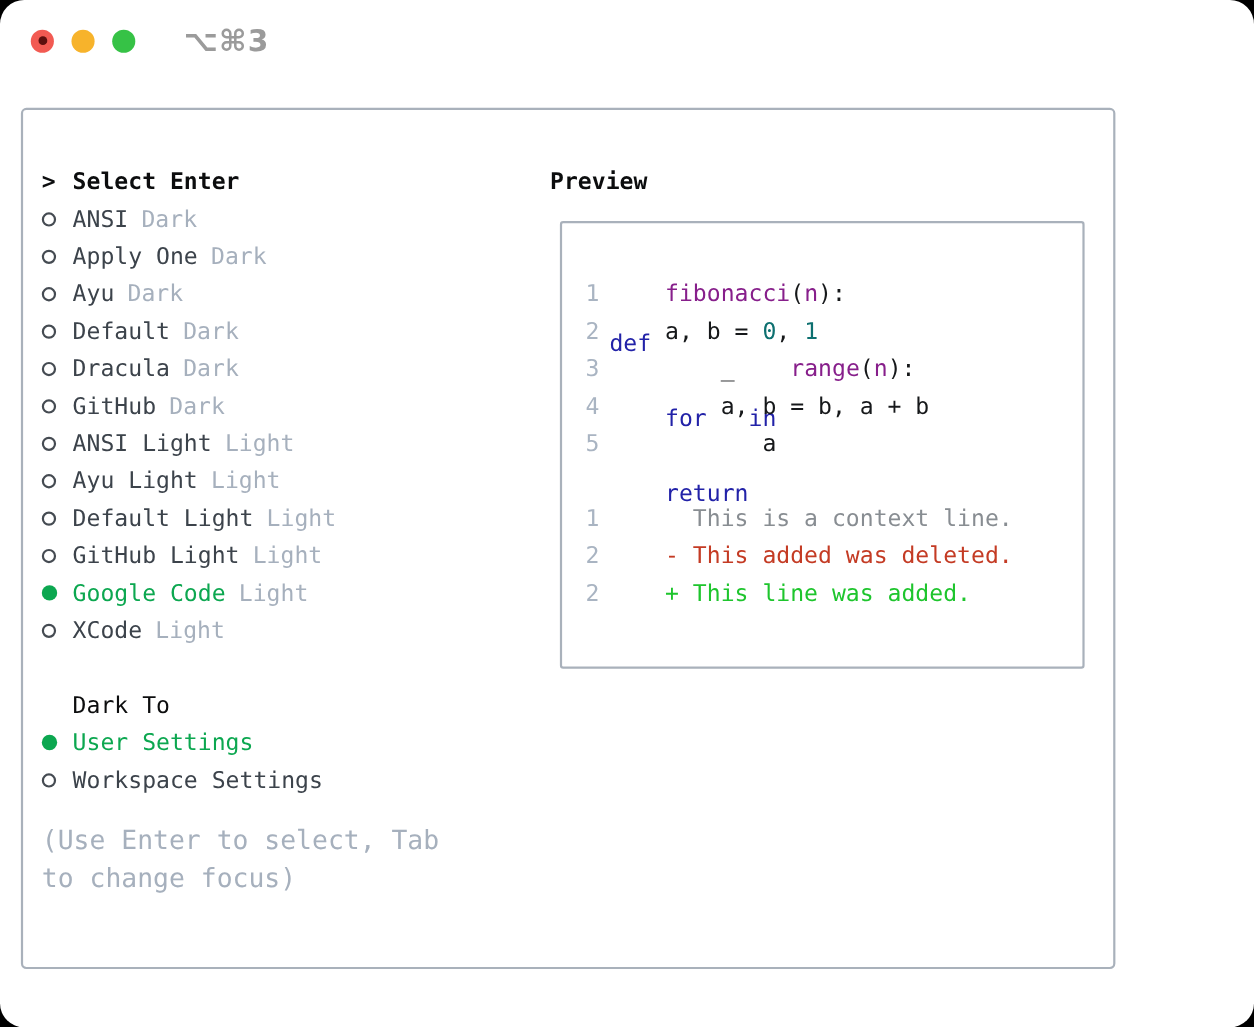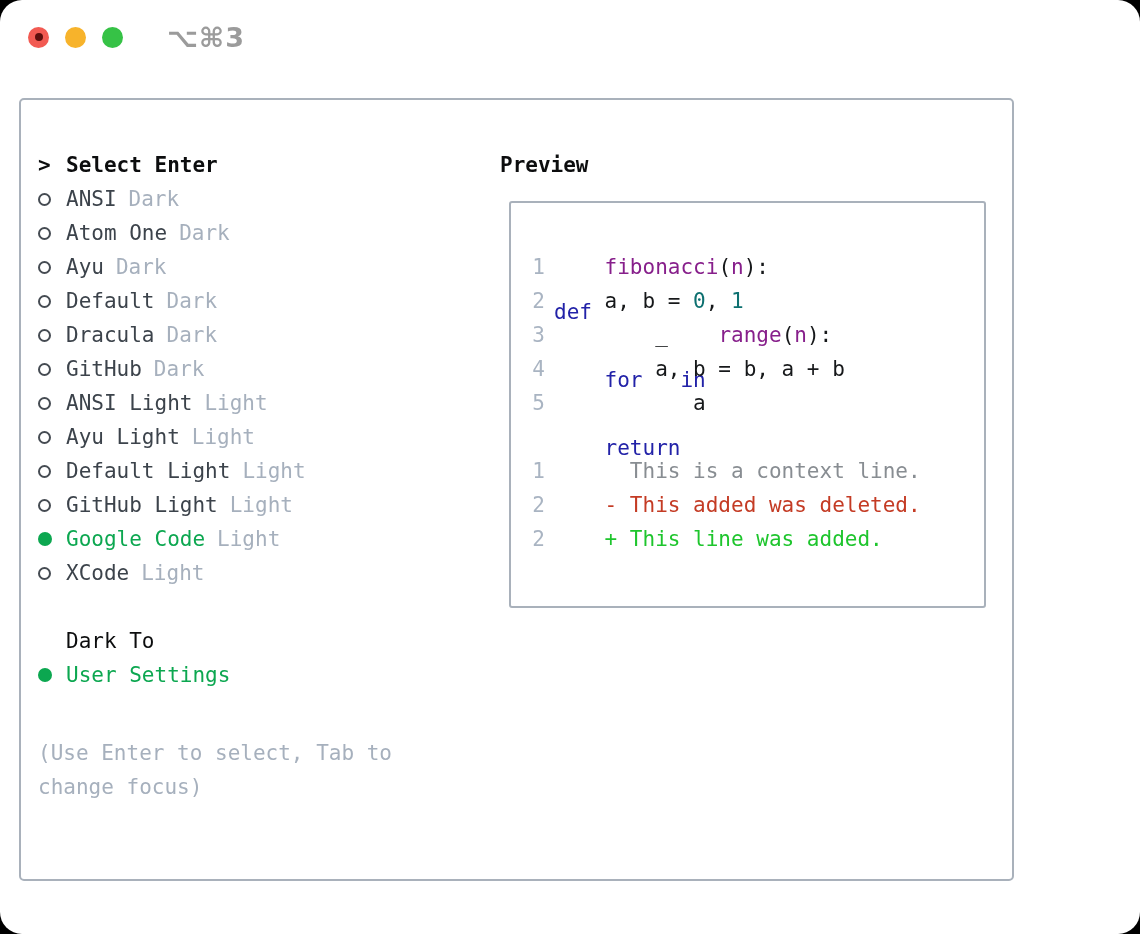--- a/index.html
+++ b/index.html
@@ -44,21 +44,21 @@
     border: 2px solid var(--circle); box-sizing: border-box;
   }
   .radio.sel { width: 14px; height: 14px; border: none; background: var(--green); }
   .hdr   { font-weight: bold; color: var(--black); }
   .item-name { color: var(--item); white-space: pre; }
   .row.sel .item-name { color: var(--green); }
   .variant { color: var(--muted); margin-left: 12px; }
   .section-gap { height: 34px; }
   .apply-hdr { color: var(--black); }
   .help {
-    margin-top: 44px; width: 402px; font-size: 21px; line-height: 34px;
+    margin-top: 21px; width: 402px; font-size: 24px; line-height: 34px;
     color: var(--muted);
   }
   
   .preview-box {
     margin-left: 9px; margin-top: 19px; width: 477px; height: 407px;
     border: 2px solid var(--border); border-radius: 3px; box-sizing: border-box;
     padding: 47px 0 0 20px; background: #fff;
   }
   .code-line { display: flex; height: 34px; line-height: 34px; font-size: 21px; white-space: pre; }
   .lnum { width: 14px; flex: none; text-align: right; margin-right: 9px; color: var(--lnum); }
@@ -97,21 +97,21 @@
             <span class="bullet-slot">
               <span class="radio"></span>
             </span>
             <span class="item-name">ANSI</span>
             <span class="variant">Dark</span>
           </div>
           <div class="row">
             <span class="bullet-slot">
               <span class="radio"></span>
             </span>
-            <span class="item-name">Atom One</span>
+            <span class="item-name">Apply One</span>
             <span class="variant">Dark</span>
           </div>
           <div class="row">
             <span class="bullet-slot">
               <span class="radio"></span>
             </span>
             <span class="item-name">Ayu</span>
             <span class="variant">Dark</span>
           </div>
           <div class="row">
@@ -185,20 +185,26 @@
         <span class="bullet-slot"></span>
         <span class="apply-hdr">Dark To</span>
       </div>
 
       <div id="apply-list">
           <div class="row sel">
             <span class="bullet-slot">
               <span class="radio sel"></span>
             </span>
             <span class="item-name">User Settings</span>
+          </div>
+          <div class="row">
+            <span class="bullet-slot">
+              <span class="radio"></span>
+            </span>
+            <span class="item-name">Workspace Settings</span>
           </div>
         </div>
 
       <div class="help">(Use Enter to select, Tab to change focus)</div>
     </div>
 
     <div class="right-col">
       <div class="row">
         <span class="hdr">Preview</span>
       </div>

